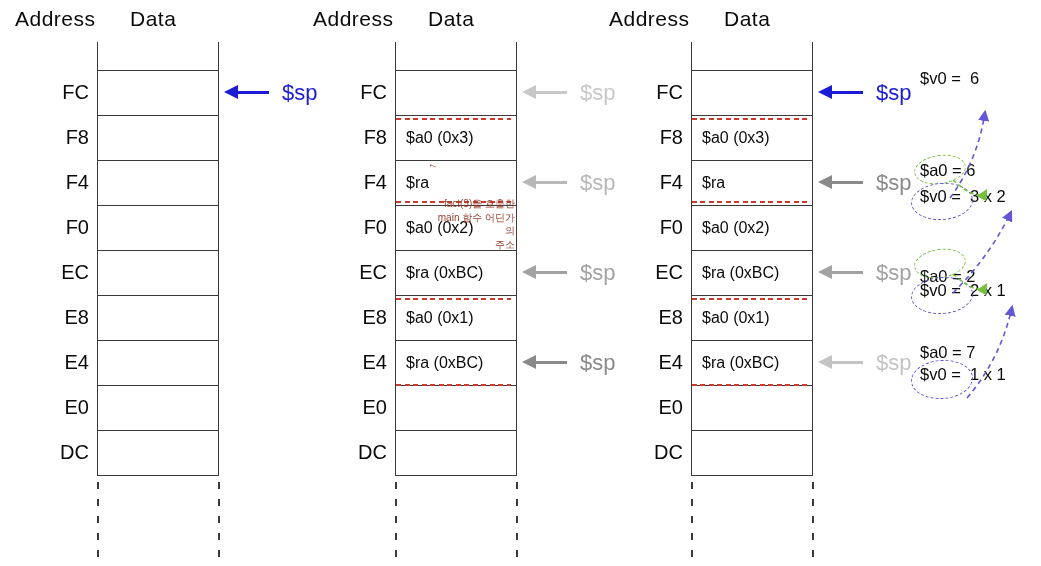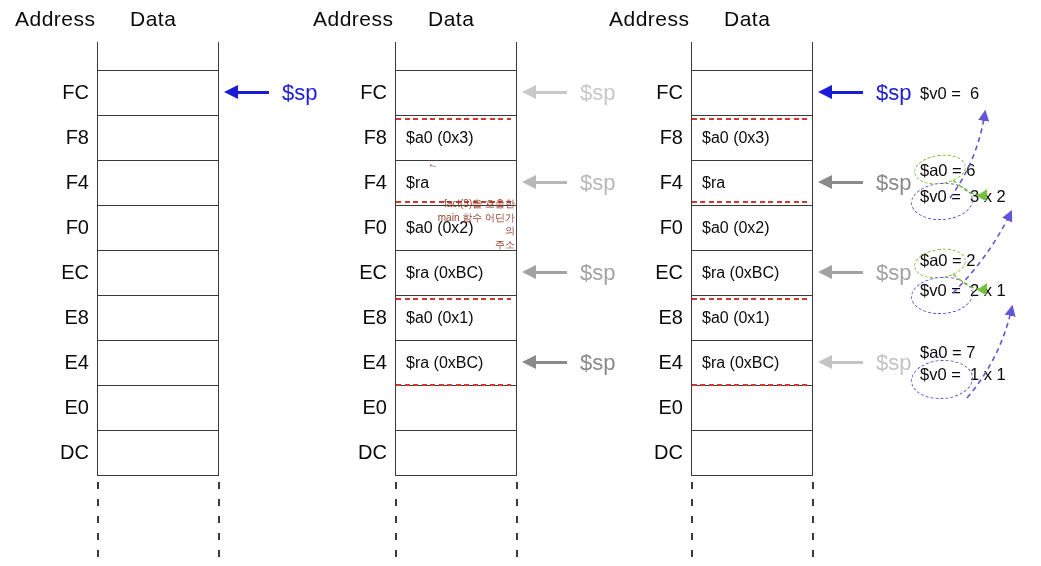--- a/index.html
+++ b/index.html
@@ -172,24 +172,24 @@
       <div class="contdash" style="left: 812px; top: 482px; height: 75px; background: repeating-linear-gradient(rgb(58, 58, 58) 0px, rgb(58, 58, 58) 7px, transparent 7px, transparent 17px);"></div>
     </div>
 
   <span class="notearrow" style="color: rgb(151, 64, 46);">←</span>
   <div class="note" style="color: rgb(151, 64, 46);">
     <div>fact(3)을 호출한</div>
     <div>main 함수 어딘가의</div>
     <div>주소</div>
   </div>
 
-  <div class="annot" style="left:920px;top:83px">$v0 =  6</div>
+  <div class="annot" style="left:920px;top:68px">$v0 =  6</div>
   <div class="annot" style="left:920px;top:160px">$a0 = 6</div>
   <div class="annot" style="left:920px;top:186px">$v0 =  3 x 2</div>
-  <div class="annot" style="left:920px;top:250px">$a0 = 2</div>
+  <div class="annot" style="left:920px;top:266px">$a0 = 2</div>
   <div class="annot" style="left:920px;top:280px">$v0 =  2 x 1</div>
   <div class="annot" style="left:920px;top:342px">$a0 = 7</div>
   <div class="annot" style="left:920px;top:364px">$v0 =  1 x 1</div>
 
   <div class="ellipse g-ell" style="left: 914px; top: 155px; width: 50px; height: 27px; border-color: rgb(116, 193, 62);"></div>
   <div class="ellipse g-ell" style="left: 914px; top: 249px; width: 50px; height: 27px; border-color: rgb(116, 193, 62);"></div>
   <div class="ellipse p-ell" style="left: 911px; top: 183px; width: 60px; height: 35px; border-color: rgb(99, 86, 214);"></div>
   <div class="ellipse p-ell" style="left: 911px; top: 277px; width: 60px; height: 35px; border-color: rgb(99, 86, 214);"></div>
   <div class="ellipse p-ell" style="left: 911px; top: 360px; width: 60px; height: 37px; border-color: rgb(99, 86, 214);"></div>
 

